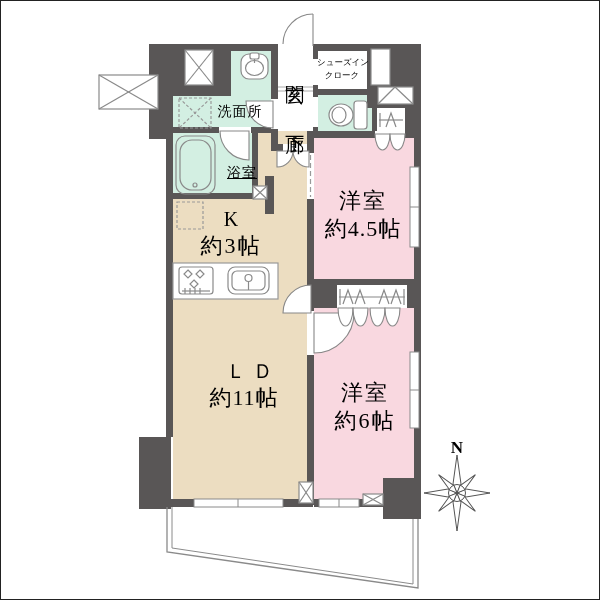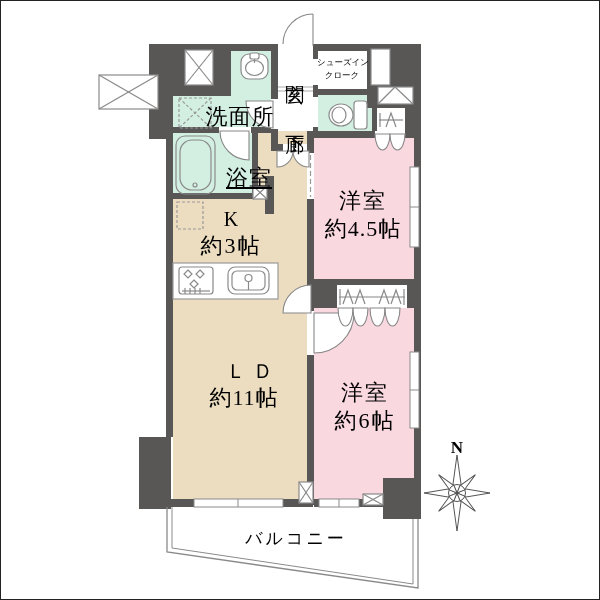--- a/index.html
+++ b/index.html
@@ -10,21 +10,21 @@
   }
   #plan-svg{position:absolute;left:0;top:0;}
   .lbl{position:absolute;text-align:center;line-height:1.25;white-space:nowrap;}
   .vtext{writing-mode:vertical-rl;text-orientation:upright;letter-spacing:2px;}
   .lbl .big{font-size:20px;}
   .lbl .mid{font-size:22px;letter-spacing:1px;}
   .lbl .sp2{letter-spacing:2px;}
   .lbl .sp6{letter-spacing:7px;margin-left:18px;text-align:right;}
   #entrance-label,#hallway-label{font-size:19px;}
   #sic-label{font-size:8.5px;line-height:1.5;letter-spacing:0;}
-  #washroom-label,#bath-label{font-size:22px;letter-spacing:1px;}
+  #washroom-label,#bath-label{font-size:14px;letter-spacing:1px;}
   #balcony-label{font-size:17px;letter-spacing:3px;}
   #north-label{font-size:17px;font-weight:bold;}
 </style>
 </head>
 <body>
 
 <div id="canvas">
 
 <svg id="plan-svg" width="598" height="598" viewBox="0 0 598 598">
 
@@ -242,21 +242,21 @@
 
 <div class="lbl vtext" id="hallway-label" style="left:282px;top:96px;height:48px;"><span>廊下</span></div>
 
 <div class="lbl" id="sic-label" style="left:316px;top:55px;width:50px;">
   <span>シューズイン</span><br>
   <span>クローク</span>
 </div>
 
 <div class="lbl" id="washroom-label" style="left:204px;top:102px;width:70px;"><span>洗面所</span></div>
 
-<div class="lbl" id="bath-label" style="left:223px;top:163px;width:50px;text-decoration:underline;"><span>浴室</span></div>
+<div class="lbl" id="bath-label" style="left:216px;top:163px;width:50px;text-decoration:underline;"><span>浴室</span></div>
 
 <div class="lbl" style="left:180px;top:206px;width:100px;">
   <span class="big">K</span><br>
   <span class="mid sp2">約3帖</span>
 </div>
 
 <div class="lbl" style="left:173px;top:358px;width:140px;">
   <span class="big sp6">ＬＤ</span><br>
   <span class="mid">約11帖</span>
 </div>
@@ -264,17 +264,16 @@
 <div class="lbl" style="left:312px;top:186px;width:100px;">
   <span class="mid sp2">洋室</span><br>
   <span class="mid">約4.5帖</span>
 </div>
 
 <div class="lbl" style="left:314px;top:378px;width:100px;">
   <span class="mid sp2">洋室</span><br>
   <span class="mid sp2">約6帖</span>
 </div>
 
-<div class="lbl" id="balcony-label" style="left:228px;top:527px;width:134px;"><span>バルコニー</span></div>
 
 <div class="lbl" id="north-label" style="left:444px;top:436px;width:24px;"><span>N</span></div>
 
 </div>
 
 </body></html>

